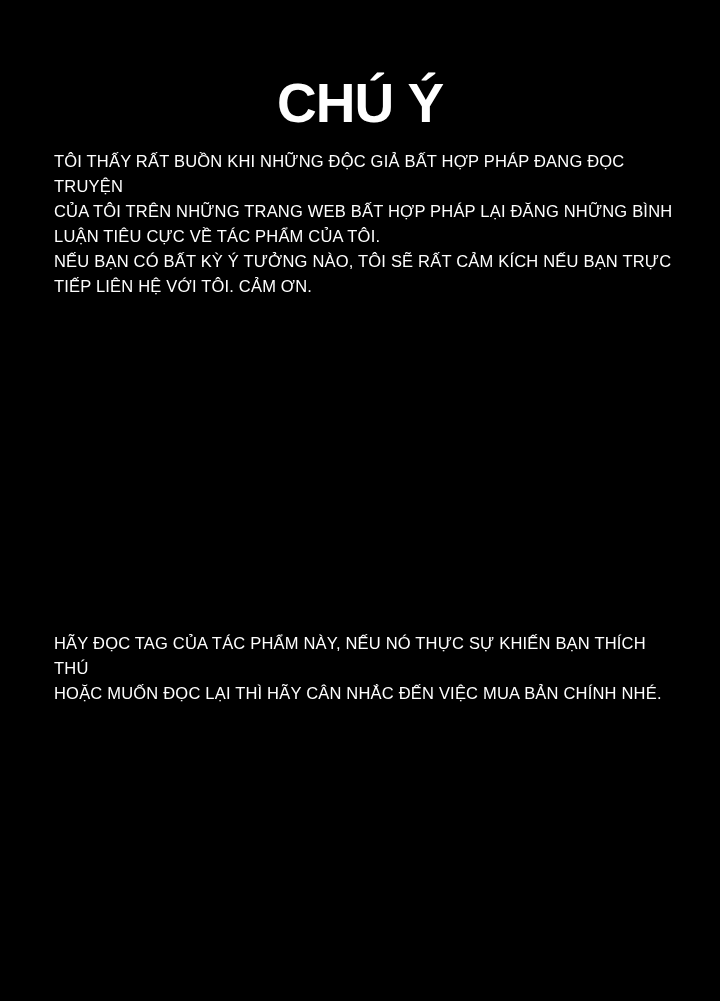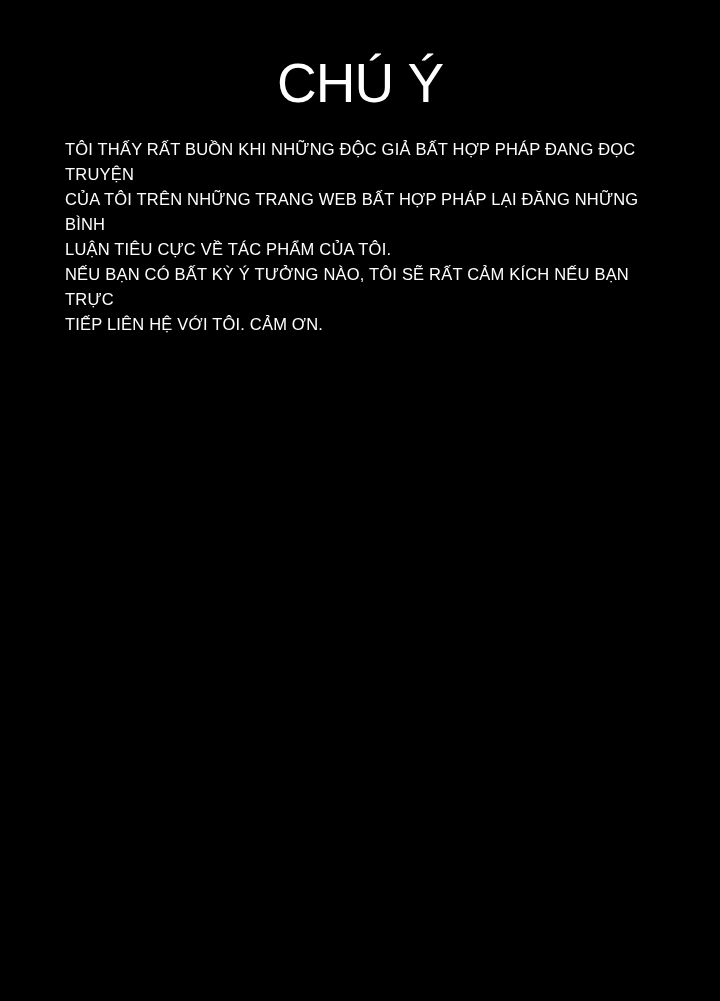--- a/index.html
+++ b/index.html
@@ -10,60 +10,62 @@
   .page {
     position: relative;
     width: 720px;
     height: 1001px;
     background: #000000;
     overflow: hidden;
     font-family: "Liberation Sans", sans-serif;
   }
   .title {
     position: absolute;
-    top: 56px;
+    top: 76px;
     left: 0;
     width: 100%;
     margin: 0;
     text-align: center;
     color: #ffffff;
     font-size: 55px;
-    font-weight: 400;
+    font-weight: 700;
     letter-spacing: -1px;
     line-height: 1.0;
     font-family: "Liberation Sans", sans-serif;
   }
   .para {
     position: absolute;
     left: 54px;
     right: 38px;
     color: #ffffff;
     font-size: 16.5px;
     font-weight: 400;
     line-height: 25px;
     letter-spacing: 0.2px;
     white-space: pre-line;
     font-family: "Liberation Sans", sans-serif;
   }
-  .p1 { top: 137px; margin-left: 11px; }
+  .p1 { top: 149px; }
   .p2 { top: 294px; }
   .p3 { top: 486px; }
   .p4 { top: 631px; }
   .p5 { top: 797px; }
   .p6 { top: 895px; }
 </style>
 </head>
 <body>
 
 <div class="page">
   <h1 class="title">CHÚ Ý</h1>
 
   <div class="para p1">TÔI THẤY RẤT BUỒN KHI NHỮNG ĐỘC GIẢ BẤT HỢP PHÁP ĐANG ĐỌC TRUYỆN
 CỦA TÔI TRÊN NHỮNG TRANG WEB BẤT HỢP PHÁP LẠI ĐĂNG NHỮNG BÌNH
 LUẬN TIÊU CỰC VỀ TÁC PHẨM CỦA TÔI.
 NẾU BẠN CÓ BẤT KỲ Ý TƯỞNG NÀO, TÔI SẼ RẤT CẢM KÍCH NẾU BẠN TRỰC
 TIẾP LIÊN HỆ VỚI TÔI. CẢM ƠN.</div>
 
 
 
+  <div class="para p4">HÃY ĐỌC TAG CỦA TÁC PHẨM NÀY, NẾU NÓ THỰC SỰ KHIẾN BẠN THÍCH THÚ
+HOẶC MUỐN ĐỌC LẠI THÌ HÃY CÂN NHẮC ĐẾN VIỆC MUA BẢN CHÍNH NHÉ.</div>
 
 
 </div>
 
 </body></html>

